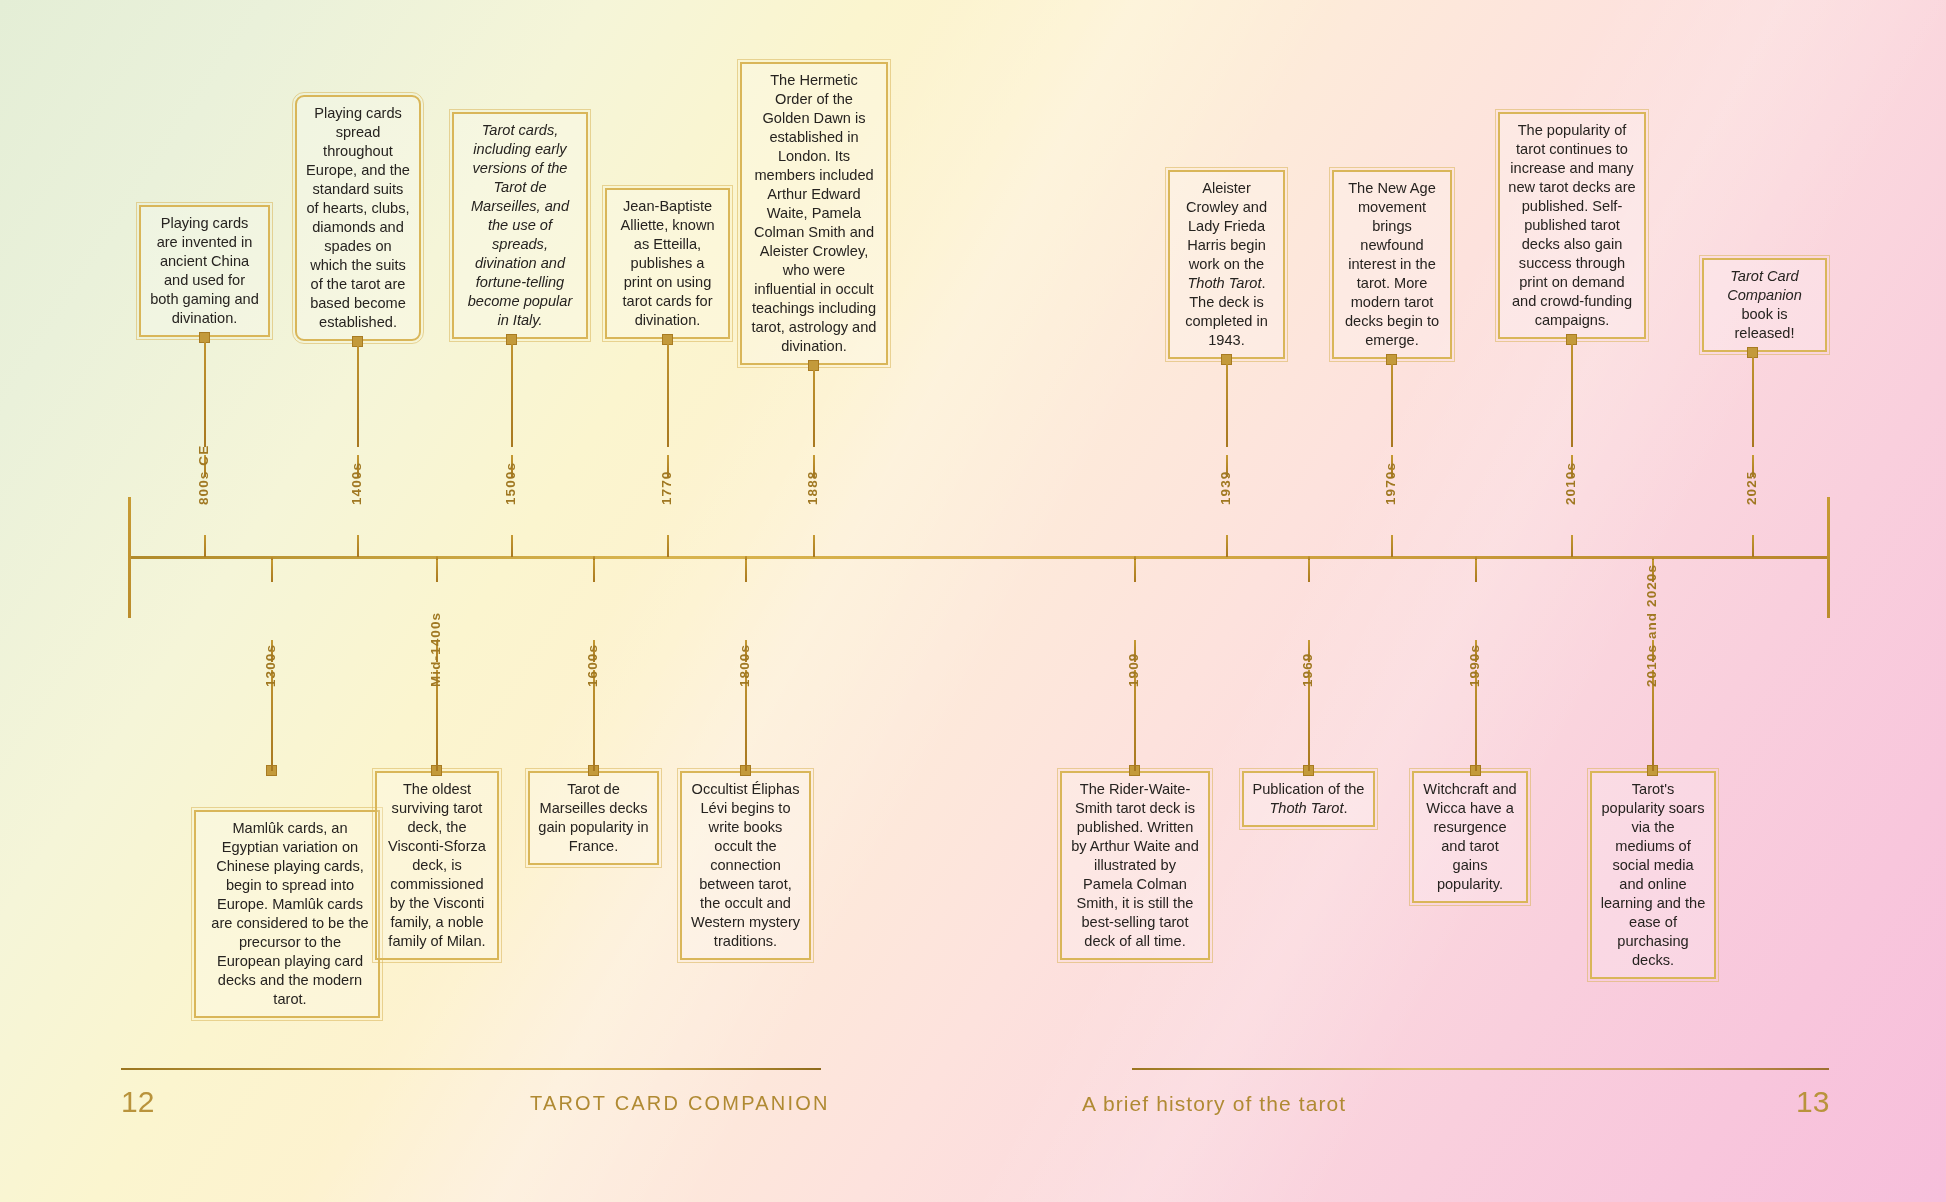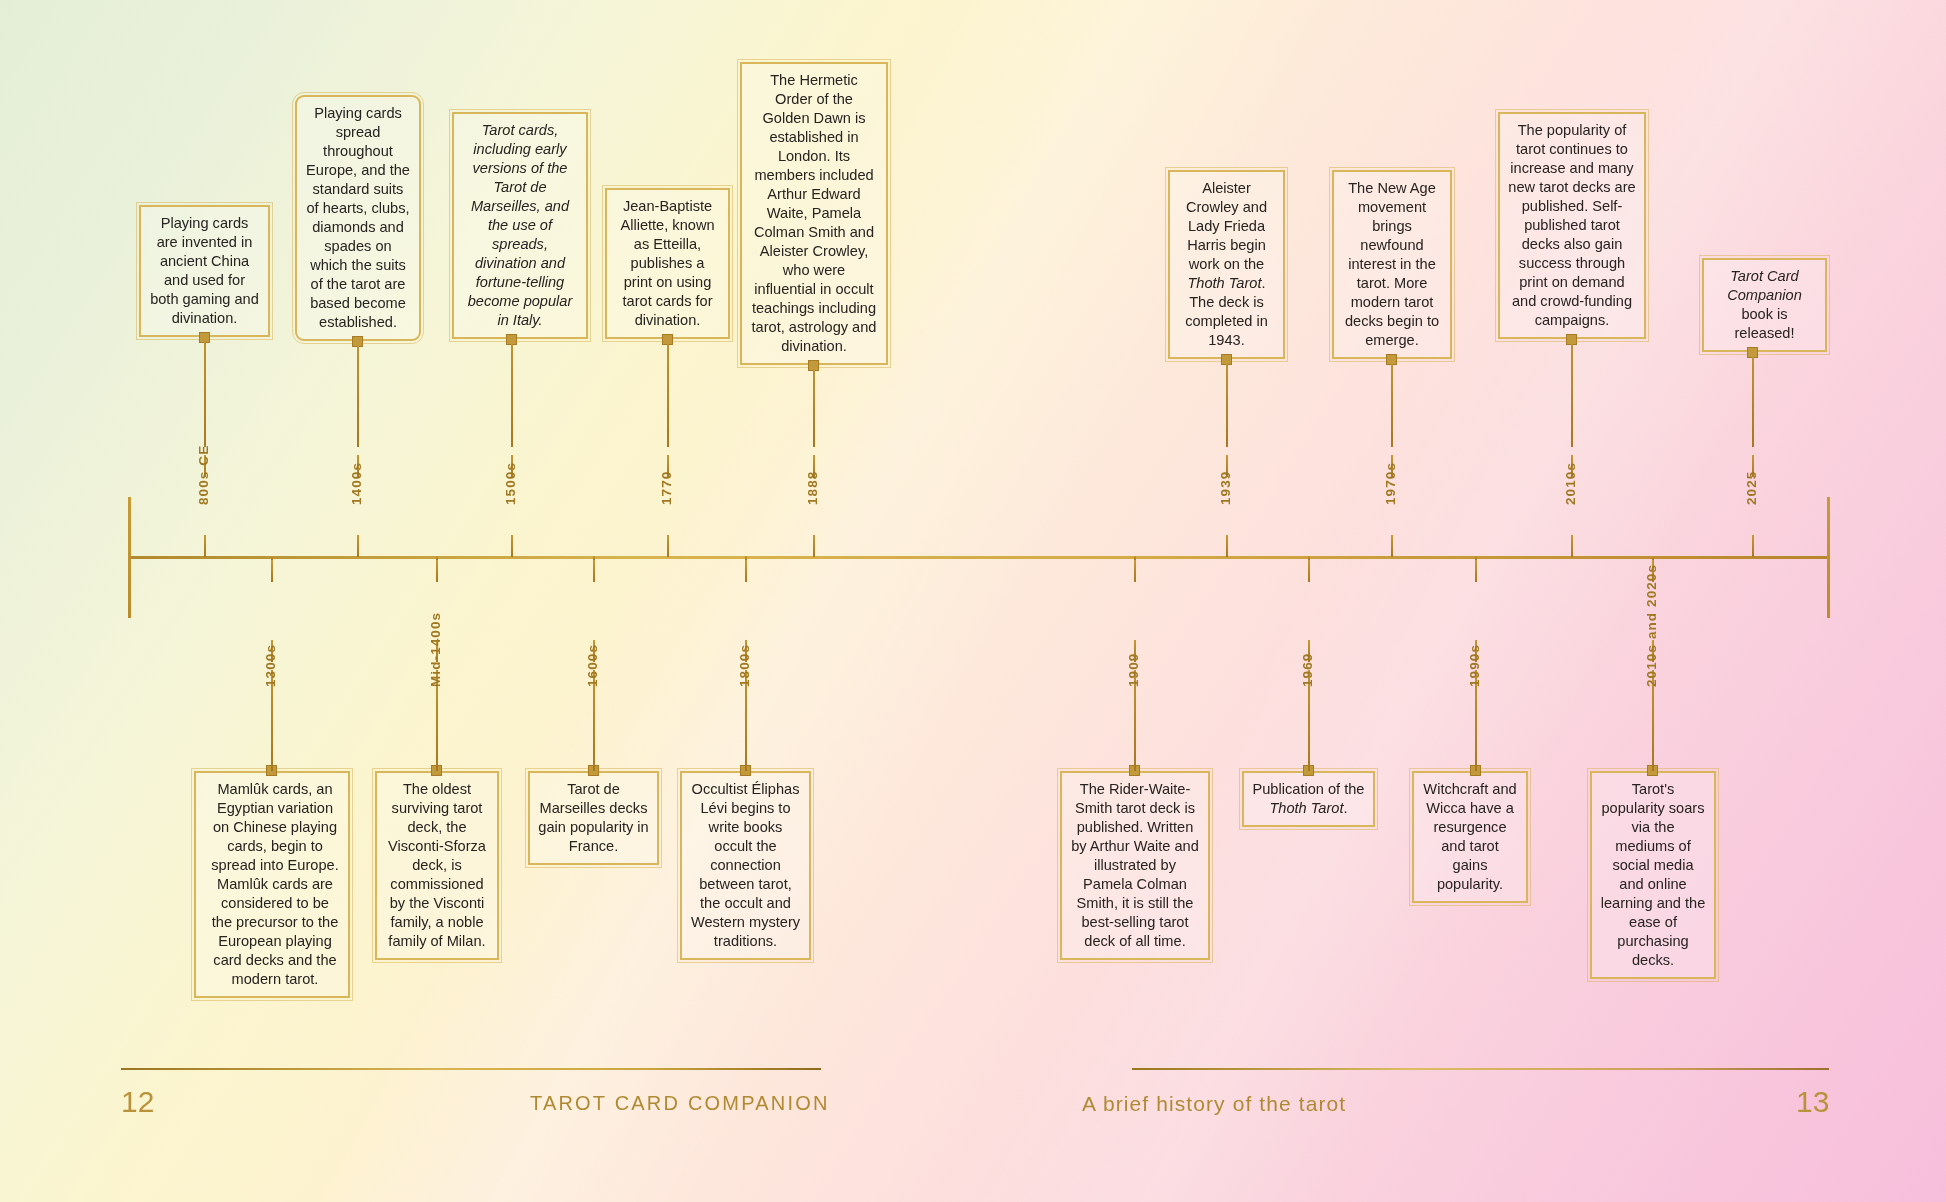--- a/index.html
+++ b/index.html
@@ -194,21 +194,21 @@
       <div class="year" style="left: 1578px; top: 490px;">2010s</div>
       <div class="box" style="left: 1690px; width: 125px; top: 258px; margin-left: 12px;"><i>Tarot Card Companion</i> book is released!</div>
       <div class="node" style="left: 1746.5px; top: 347px;"></div>
       <div class="stem" style="left: 1751.5px; top: 357px; height: 90px;"></div>
       <div class="tick" style="left: 1751.5px; top: 455px; height: 22px;"></div>
       <div class="tick" style="left: 1751.5px; top: 535px; height: 22px;"></div>
       <div class="tick" style="left: 1751.5px; top: 557px; height: 0px;"></div>
       <div class="year" style="left: 1758.5px; top: 490px;">2025</div>
     </div>
   <div id="events-below">
-      <div class="box" style="left: 194px; width: 156px; top: 771px; padding-left: 14px;">Mamlûk cards, an Egyptian variation on Chinese playing cards, begin to spread into Europe. Mamlûk cards are considered to be the precursor to the European playing card decks and the modern tarot.</div>
+      <div class="box" style="left: 194px; width: 186px; top: 810px; padding-left: 14px;">Mamlûk cards, an Egyptian variation on Chinese playing cards, begin to spread into Europe. Mamlûk cards are considered to be the precursor to the European playing card decks and the modern tarot.</div>
       <div class="node" style="left: 266px; top: 765px;"></div>
       <div class="stem" style="left: 271px; top: 670px; height: 101px;"></div>
       <div class="tick" style="left: 271px; top: 560px; height: 22px;"></div>
       <div class="tick" style="left: 271px; top: 640px; height: 22px;"></div>
       <div class="tick" style="left: 271px; top: 556px; height: 4px;"></div>
       <div class="year" style="left: 278px; top: 672px;">1300s</div>
       <div class="box" style="left: 375px; width: 124px; top: 771px;">The oldest surviving tarot deck, the Visconti-Sforza deck, is commissioned by the Visconti family, a noble family of Milan.</div>
       <div class="node" style="left: 431px; top: 765px;"></div>
       <div class="stem" style="left: 436px; top: 670px; height: 101px;"></div>
       <div class="tick" style="left: 436px; top: 560px; height: 22px;"></div>

